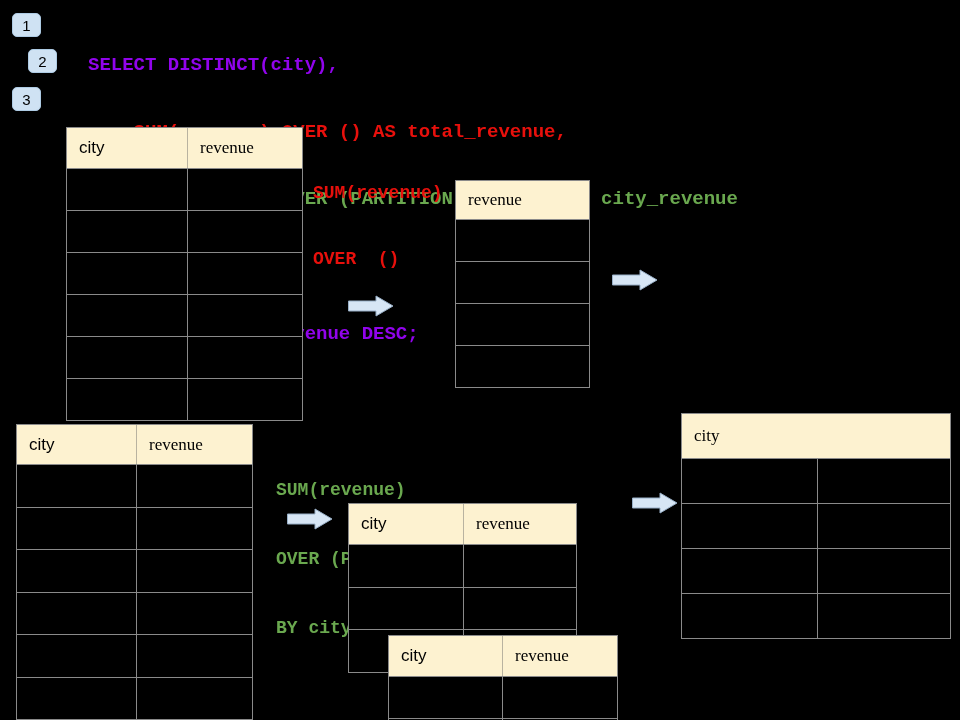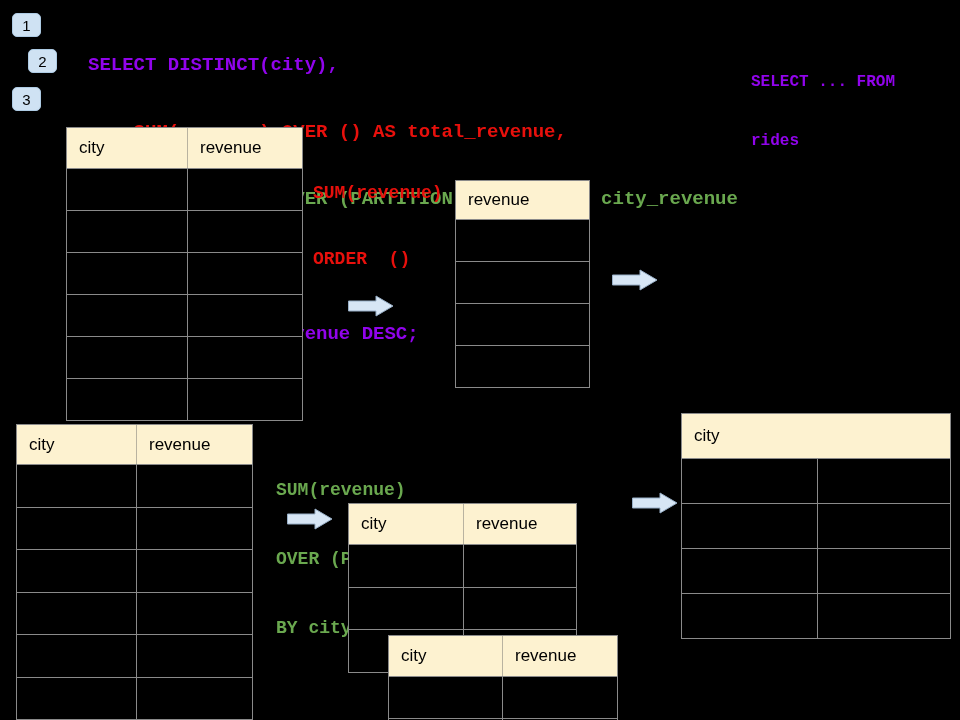--- a/index.html
+++ b/index.html
@@ -29,21 +29,21 @@
   
   .badge{position:absolute;width:29px;height:24px;background:var(--badge-bg);
          border:1px solid #AECBE4;border-radius:5px;box-sizing:border-box;
          display:flex;align-items:center;justify-content:center;
          font-size:15px;color:#000;}
   
   .dtable{position:absolute;background:#000;border:1px solid var(--border);box-sizing:border-box;}
   .thead{display:flex;background:var(--hdr);border-bottom:1px solid var(--border);}
   .th{display:flex;align-items:center;box-sizing:border-box;padding-left:12px;
       font-size:17px;color:#000;border-right:1px solid #B9B3A0;}
-  .th:last-child{border-right:none;}
+  .th:last-child{border-right:none;font-family:Liberation Serif, serif;}
   .trow{display:flex;border-bottom:1px solid var(--border);}
   .trow:last-child{border-bottom:none;}
   .td{box-sizing:border-box;border-right:1px solid var(--border);}
   .td:last-child{border-right:none;}
   
   .arrow{position:absolute;width:46px;height:22px;}
   .arrow svg{display:block;}
   .arrow polygon{fill:var(--arrow-fill);stroke:var(--arrow-stroke);stroke-width:1;}
 </style>
 </head>
@@ -62,28 +62,24 @@
   </div>
 
   <div class="code sql-block">
     <div class="c-purple">SELECT DISTINCT(city),</div>
     <div class="c-red">    SUM(revenue) OVER () AS total_revenue,</div>
     <div class="c-green">    SUM(revenue) OVER (PARTITION BY city) as city_revenue</div>
     <div class="c-purple">  FROM rides</div>
     <div class="c-purple">  ORDER by city_revenue DESC;</div>
   </div>
 
-  <div class="code side-note">
-    <div>SELECT ... FROM</div>
-    <div>rides</div>
-  </div>
 
   <div class="code lbl-total">
     <div>SUM(revenue)</div>
-    <div>ORDER  ()</div>
+    <div>OVER  ()</div>
   </div>
 
   <div class="code lbl-part">
     <div>SUM(revenue)</div>
     <div>OVER (PARTITION</div>
     <div>BY city)</div>
   </div>
 
   <div class="dtable" style="left:66px;top:127px;width:237px;">
     <div class="thead" style="height:40px;">

